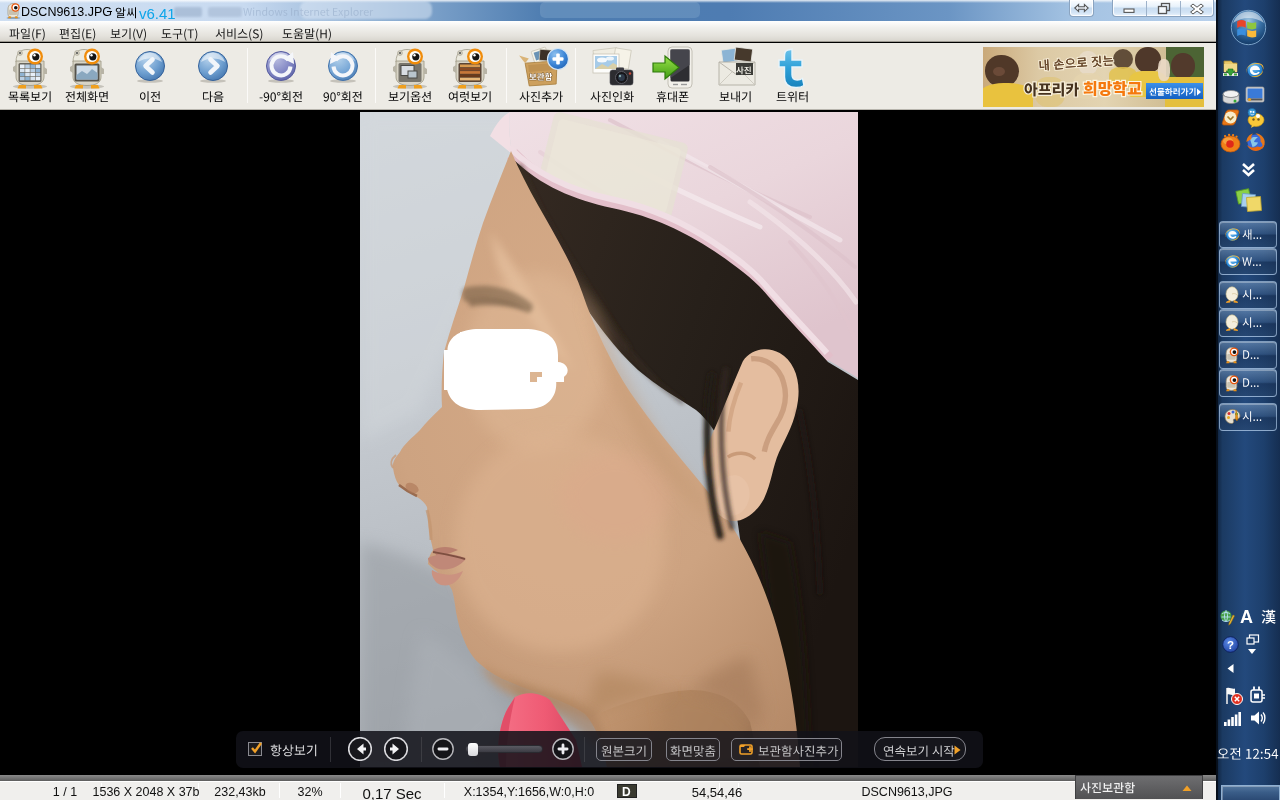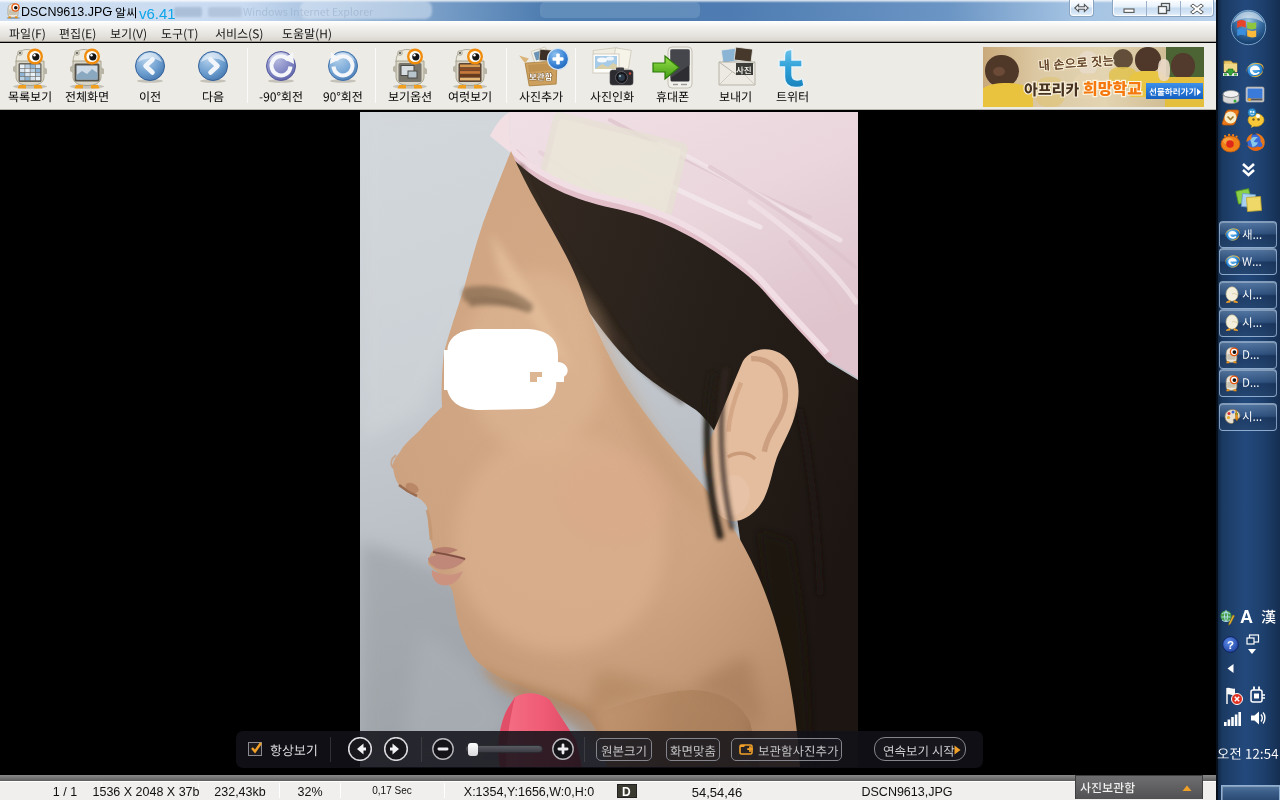--- a/index.html
+++ b/index.html
@@ -564,21 +564,21 @@
     <div class="abs" style="left:279px;top:783px;width:1px;height:15px;background:#cfccc5;border-right:1px solid #fff"></div>
     <div class="abs" style="left:340px;top:783px;width:1px;height:15px;background:#cfccc5;border-right:1px solid #fff"></div>
     <div class="abs" style="left:444px;top:783px;width:1px;height:15px;background:#cfccc5;border-right:1px solid #fff"></div>
     <div class="abs" style="left:719px;top:783px;width:1px;height:15px;background:#cfccc5;border-right:1px solid #fff"></div>
     <div class="abs" style="left:738px;top:783px;width:1px;height:15px;background:#cfccc5;border-right:1px solid #fff"></div>
     <div class="abs" style="left:0;top:781px;width:1216px;height:19px;font-size:12.5px;color:#111"></div>
     <div class="abs" style="left:65px;top:784.5px;transform:translateX(-50%);font-size:12.5px;color:#111;white-space:nowrap">1 / 1</div>
     <div class="abs" style="left:146px;top:784.5px;transform:translateX(-50%);font-size:12.5px;color:#111;white-space:nowrap">1536 X 2048 X 37b</div>
     <div class="abs" style="left:240px;top:784.5px;transform:translateX(-50%);font-size:12.5px;color:#111;white-space:nowrap">232,43kb</div>
     <div class="abs" style="left:310px;top:784.5px;transform:translateX(-50%);font-size:12.5px;color:#111;white-space:nowrap">32%</div>
-    <div class="abs" style="left:392px;top:784.5px;transform:translateX(-50%);font-size:10px;color:#111;white-space:nowrap">0,17 Sec</div>
+    <div class="abs" style="left:392px;top:784.5px;transform:translateX(-50%);font-size:15px;color:#111;white-space:nowrap">0,17 Sec</div>
     <div class="abs" style="left:529px;top:784.5px;transform:translateX(-50%);font-size:12.5px;color:#111;white-space:nowrap">X:1354,Y:1656,W:0,H:0</div>
     <div class="abs" style="left:717px;top:784.5px;transform:translateX(-50%);font-size:13px;color:#111;white-space:nowrap">54,54,46</div>
     <div class="abs" style="left:907px;top:784.5px;transform:translateX(-50%);font-size:12.5px;color:#111;white-space:nowrap">DSCN9613,JPG</div>
     <div class="abs" style="left:617px;top:783.5px;width:20px;height:14px;background:#3a3a30;border:1px solid #222"></div>
     <div class="abs" style="left:622px;top:784.5px;font-size:12px;color:#fff;font-weight:bold">D</div>
     <div class="abs" style="left:1075px;top:775px;width:128px;height:24px;background:linear-gradient(180deg,#6e6e70,#515153);border:1px solid #3e3e40;border-bottom:none"></div>
     <svg style="position:absolute;left:1080.4px;top:780.0px;overflow:visible" width="55" height="17">
       <path transform="translate(0,12.24)" d="M3.1 -9.1H4.2V-7.3Q4.2 -6.3 4.0 -5.4Q3.7 -4.5 3.4 -3.7Q3.0 -2.9 2.4 -2.3Q1.8 -1.7 1.1 -1.3L0.4 -2.3Q1.0 -2.6 1.5 -3.2Q2.0 -3.7 2.4 -4.4Q2.8 -5.0 2.9 -5.8Q3.1 -6.5 3.1 -7.3ZM3.4 -9.1H4.4V-7.3Q4.4 -6.5 4.6 -5.8Q4.8 -5.1 5.1 -4.5Q5.5 -3.8 6.0 -3.3Q6.4 -2.8 7.1 -2.5L6.3 -1.5Q5.6 -1.9 5.1 -2.5Q4.5 -3.1 4.2 -3.8Q3.8 -4.6 3.6 -5.5Q3.4 -6.4 3.4 -7.3ZM7.8 -10.0H9.1V1.0H7.8ZM8.8 -5.6H10.8V-4.6H8.8Z M14.4 -8.8H15.4V-7.7Q15.4 -6.7 15.1 -5.8Q14.7 -4.9 14.0 -4.3Q13.3 -3.6 12.3 -3.3L11.7 -4.2Q12.6 -4.5 13.2 -5.1Q13.8 -5.6 14.1 -6.3Q14.4 -7.0 14.4 -7.7ZM14.7 -8.8H15.7V-7.7Q15.7 -7.2 15.9 -6.7Q16.0 -6.2 16.4 -5.8Q16.7 -5.3 17.2 -5.0Q17.7 -4.6 18.4 -4.4L17.7 -3.5Q16.8 -3.8 16.1 -4.4Q15.4 -5.1 15.0 -5.9Q14.7 -6.8 14.7 -7.7ZM12.0 -9.1H18.0V-8.1H12.0ZM19.4 -10.0H20.6V-2.0H19.4ZM13.5 -0.2H20.9V0.8H13.5ZM13.5 -2.7H14.7V0.2H13.5Z M22.6 -1.4H32.6V-0.3H22.6ZM27.0 -3.9H28.2V-1.1H27.0ZM23.7 -9.2H25.0V-7.4H30.2V-9.2H31.4V-3.6H23.7ZM25.0 -6.4V-4.6H30.2V-6.4Z M34.2 -9.2H39.0V-8.1H34.2ZM35.7 -6.7H37.0V-3.9H35.7ZM38.5 -9.2H39.7V-8.5Q39.7 -8.0 39.7 -7.2Q39.7 -6.3 39.5 -5.3L38.2 -5.4Q38.4 -6.5 38.5 -7.2Q38.5 -8.0 38.5 -8.5ZM41.0 -10.0H42.3V-1.7H41.0ZM41.8 -6.5H43.8V-5.5H41.8ZM35.2 -0.2H42.7V0.8H35.2ZM35.2 -2.5H36.5V0.1H35.2ZM33.7 -3.4 33.6 -4.4Q34.5 -4.4 35.7 -4.4Q36.8 -4.4 38.1 -4.5Q39.3 -4.6 40.4 -4.7L40.5 -3.8Q39.3 -3.6 38.1 -3.5Q36.9 -3.4 35.8 -3.4Q34.6 -3.4 33.7 -3.4Z M52.0 -10.0H53.3V-3.4H52.0ZM52.9 -7.2H54.8V-6.1H52.9ZM46.3 -2.8H53.3V0.9H46.3ZM52.0 -1.8H47.5V-0.1H52.0ZM44.7 -8.9H51.2V-7.9H44.7ZM48.0 -7.4Q48.8 -7.4 49.3 -7.2Q49.9 -7.0 50.3 -6.5Q50.6 -6.1 50.6 -5.5Q50.6 -4.9 50.3 -4.4Q49.9 -4.0 49.3 -3.8Q48.8 -3.5 48.0 -3.5Q47.2 -3.5 46.6 -3.8Q46.0 -4.0 45.6 -4.4Q45.3 -4.9 45.3 -5.5Q45.3 -6.1 45.6 -6.5Q46.0 -7.0 46.6 -7.2Q47.2 -7.4 48.0 -7.4ZM48.0 -6.5Q47.3 -6.5 46.9 -6.2Q46.5 -6.0 46.5 -5.5Q46.5 -5.0 46.9 -4.7Q47.3 -4.5 48.0 -4.5Q48.6 -4.5 49.0 -4.7Q49.4 -5.0 49.4 -5.5Q49.4 -6.0 49.0 -6.2Q48.6 -6.5 48.0 -6.5ZM47.3 -10.1H48.6V-8.4H47.3Z" fill="#f2f2f2"></path>
     </svg>
     <svg class="abs" style="left:1181px;top:784px" width="12" height="8">

